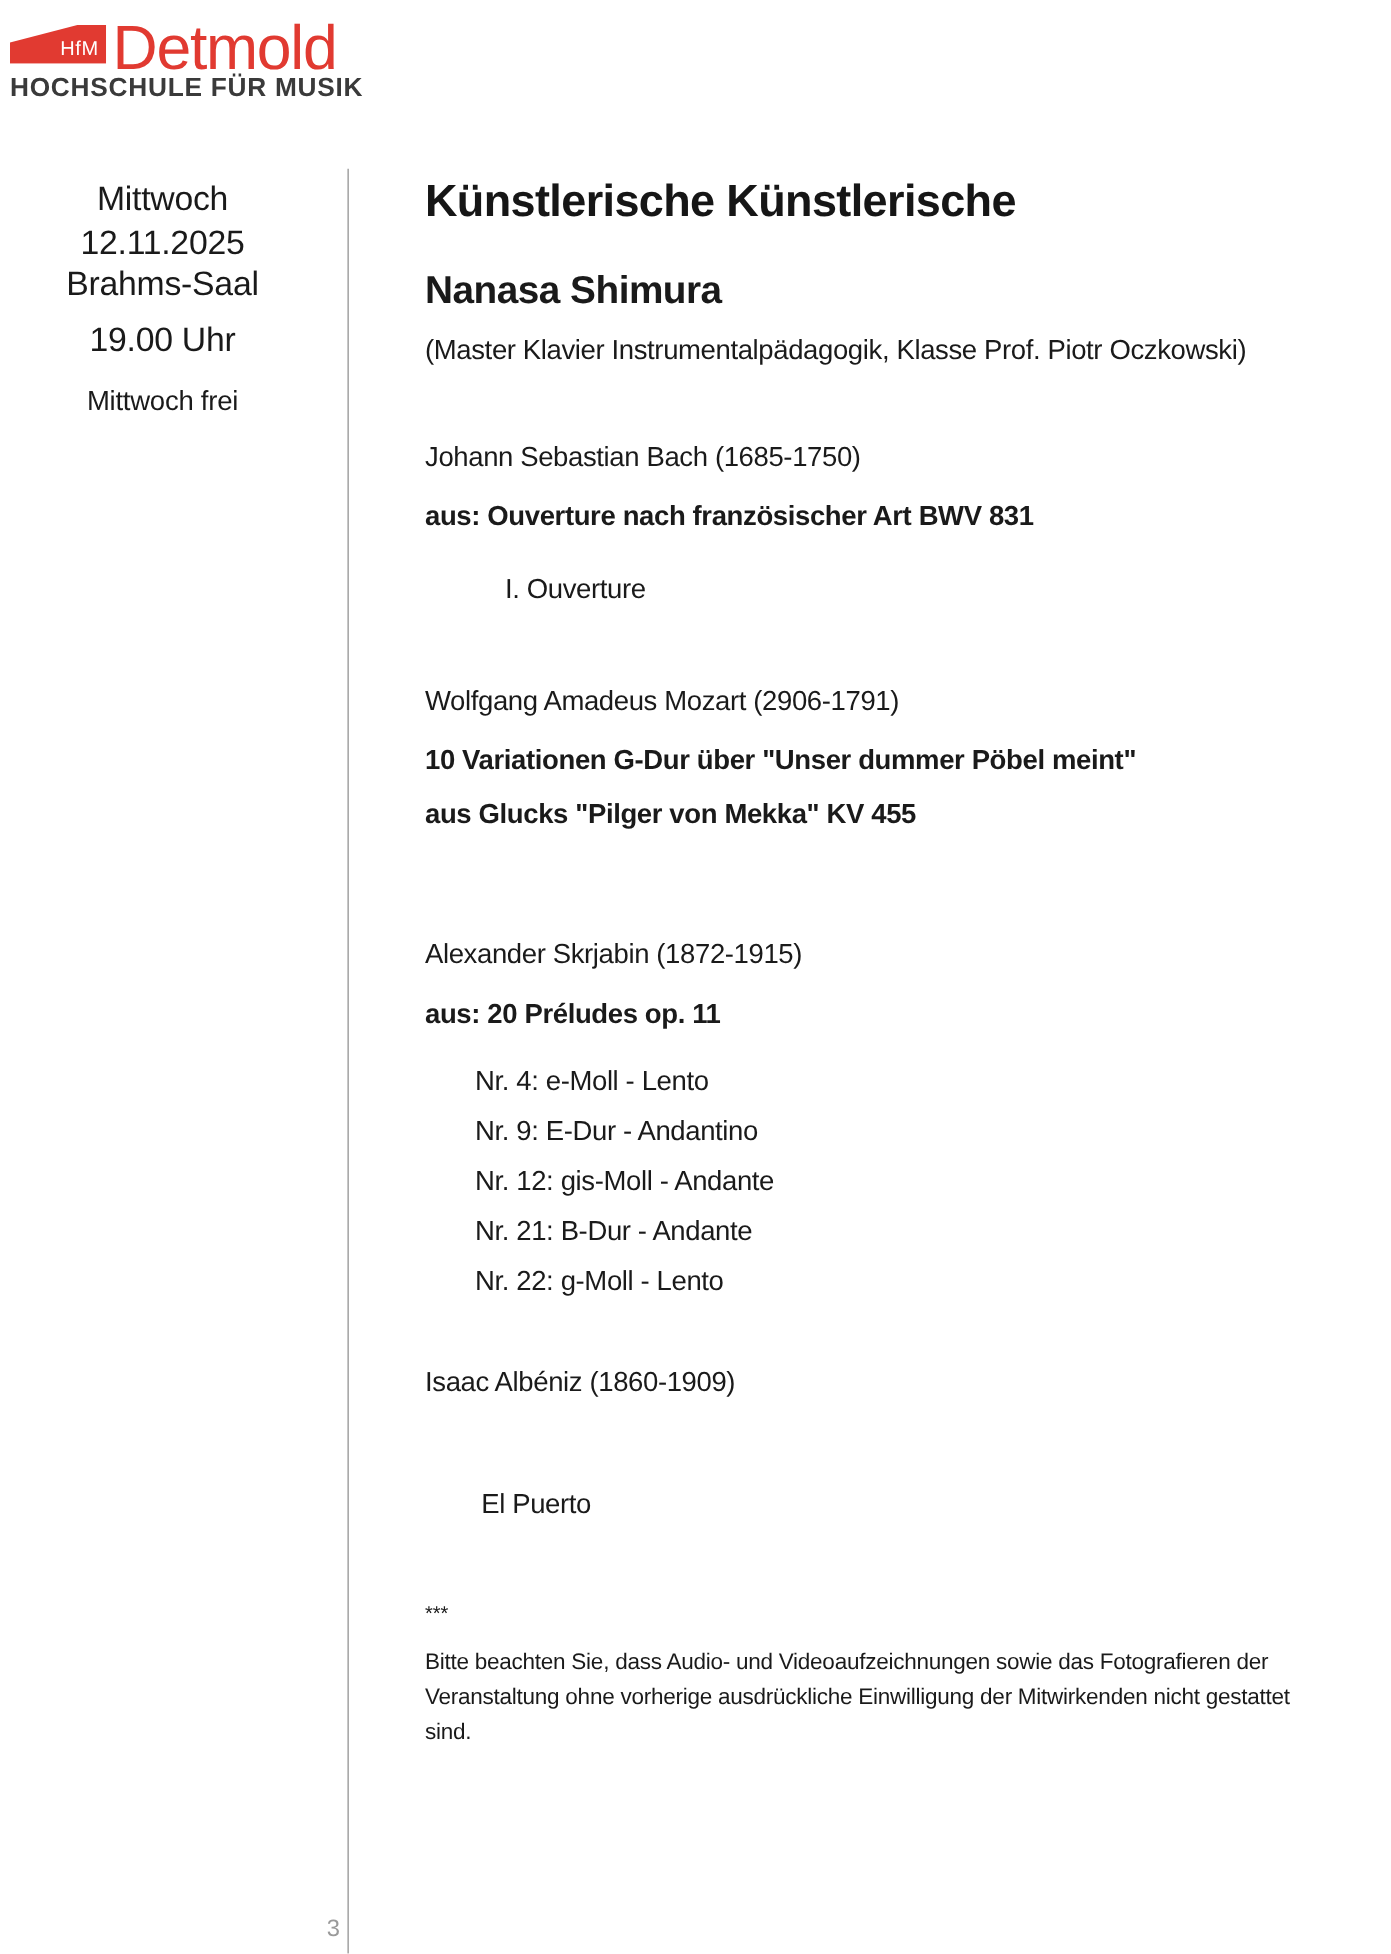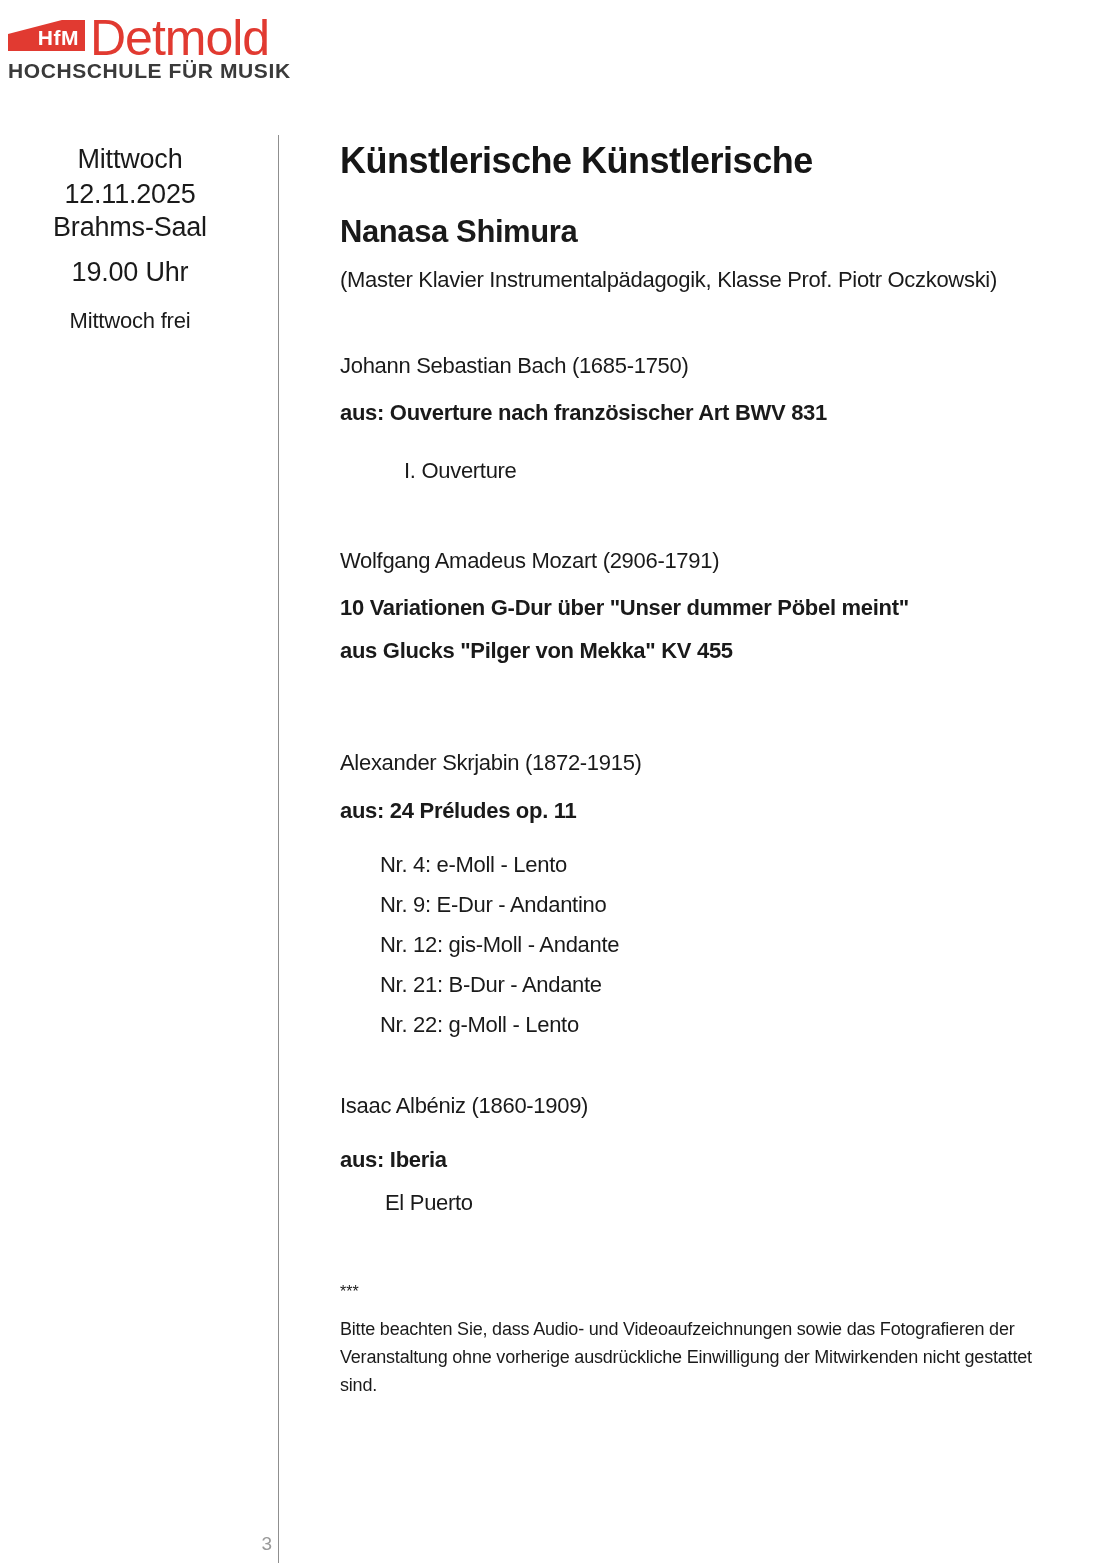--- a/index.html
+++ b/index.html
@@ -25,22 +25,22 @@
     background: #e13a31;
     clip-path: polygon(0 45%, 70% 0, 100% 0, 100% 100%, 0 100%);
     display: flex;
     align-items: flex-end;
     justify-content: flex-end;
     box-sizing: border-box;
     padding: 0 6px 3px 0;
   }
   .logo-acronym {
     color: #ffffff;
-    font-size: 21px;
-    font-weight: bold;
+    font-size: 16px;
+    font-weight: normal;
     letter-spacing: 0.5px;
     line-height: 1;
   }
   .logo-word {
     left: 90px; top: 13px;
     font-size: 50px;
     line-height: 1;
     color: #e13a31;
     letter-spacing: -1px;
     text-align: right;
@@ -125,29 +125,28 @@
 
   <div class="abs main body-text" style="top:353px">Johann Sebastian Bach (1685-1750)</div>
   <div class="abs main body-text bold" style="top:400px">aus: Ouverture nach französischer Art BWV 831</div>
   <div class="abs main body-text" style="top:458px; left:404px">I. Ouverture</div>
 
   <div class="abs main body-text" style="top:548px">Wolfgang Amadeus Mozart (2906-1791)</div>
   <div class="abs main body-text bold" style="top:595px">10 Variationen G-Dur über "Unser dummer Pöbel meint"</div>
   <div class="abs main body-text bold" style="top:638px">aus Glucks "Pilger von Mekka" KV 455</div>
 
   <div class="abs main body-text" style="top:750px">Alexander Skrjabin (1872-1915)</div>
-  <div class="abs main body-text bold" style="top:798px">aus: 24 Préludes op. 11</div>
+  <div class="abs main body-text bold" style="top:798px">aus: 20 Préludes op. 11</div>
   <div class="abs main body-text" style="top:852px; left:380px">Nr. 4: e-Moll - Lento</div>
   <div class="abs main body-text" style="top:892px; left:380px">Nr. 9: E-Dur - Andantino</div>
   <div class="abs main body-text" style="top:932px; left:380px">Nr. 12: gis-Moll - Andante</div>
   <div class="abs main body-text" style="top:972px; left:380px">Nr. 21: B-Dur - Andante</div>
   <div class="abs main body-text" style="top:1012px; left:380px">Nr. 22: g-Moll - Lento</div>
 
   <div class="abs main body-text" style="top:1093px">Isaac Albéniz (1860-1909)</div>
-  <div class="abs main body-text bold" style="top:1147px">aus: Iberia</div>
   <div class="abs main body-text" style="top:1190px; left:385px">El Puerto</div>
 
   <div class="abs main marker" style="top:1283px">***</div>
   <div class="abs main footnote" style="top:1315px">
     <div>Bitte beachten Sie, dass Audio- und Videoaufzeichnungen sowie das Fotografieren der</div>
     <div>Veranstaltung ohne vorherige ausdrückliche Einwilligung der Mitwirkenden nicht gestattet</div>
     <div>sind.</div>
   </div>
 
   <div class="abs page-number">3</div>

